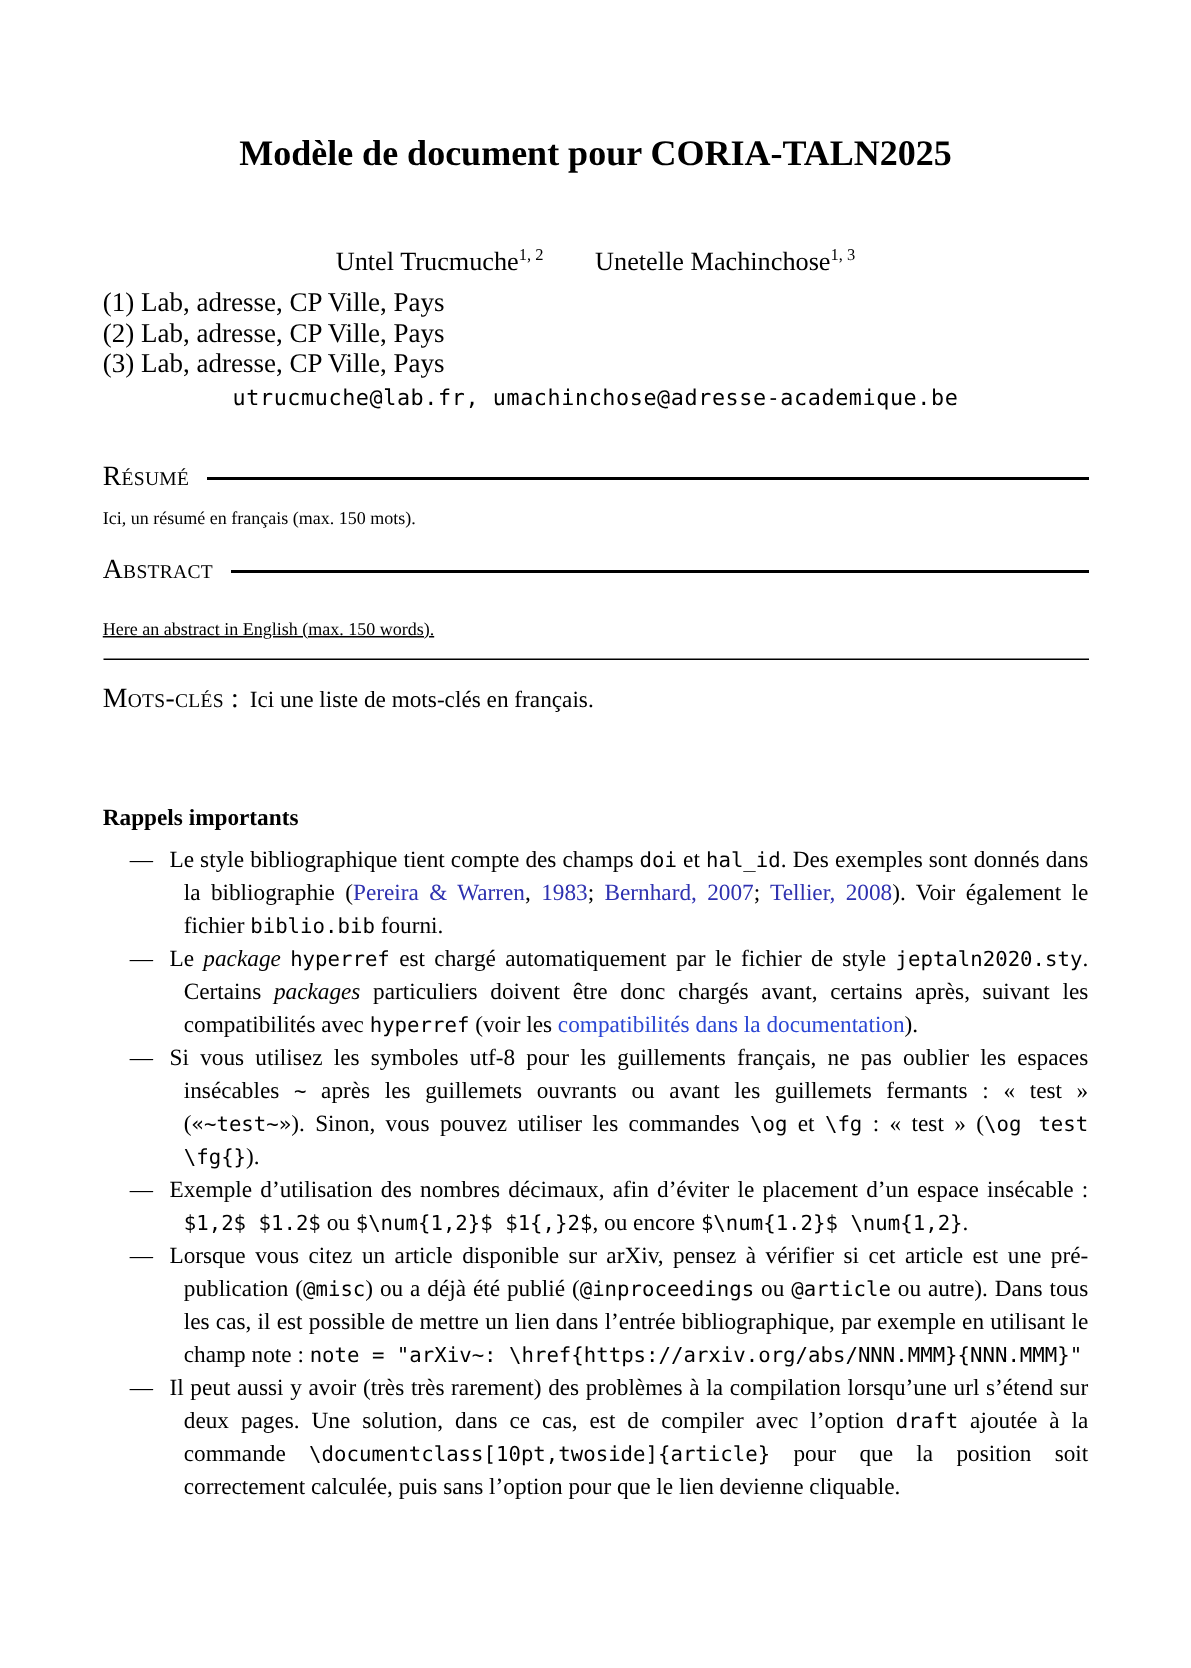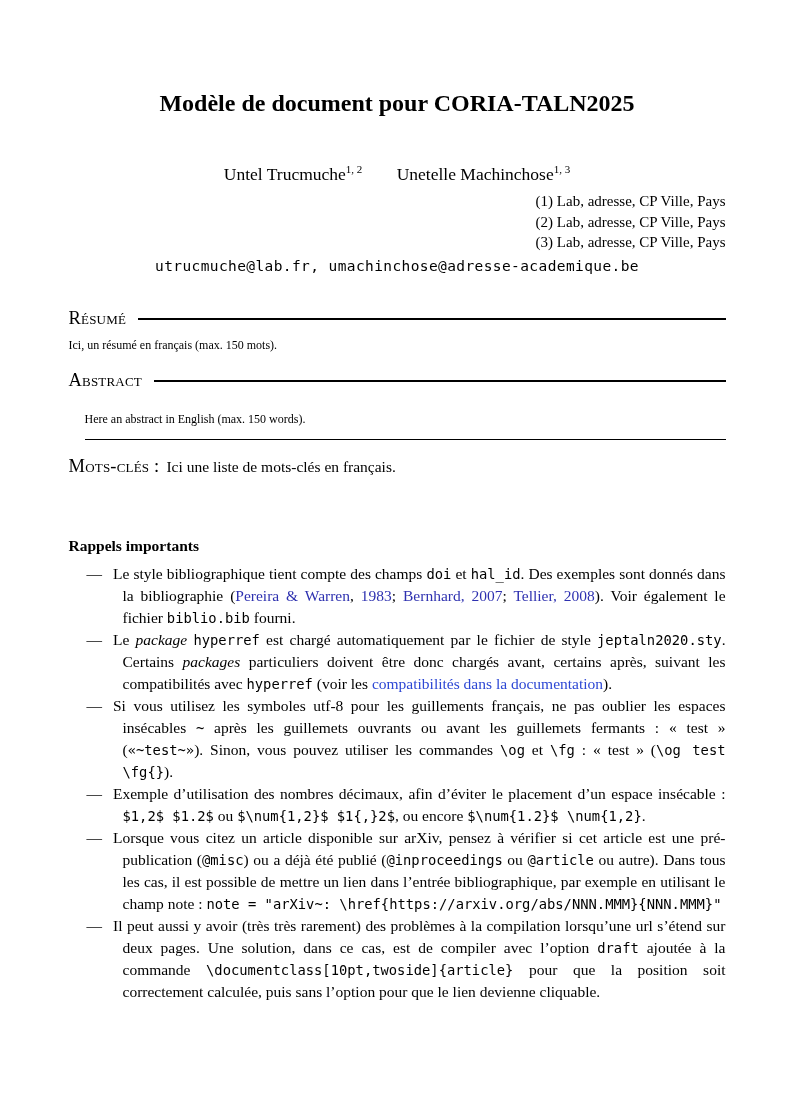--- a/index.html
+++ b/index.html
@@ -12,21 +12,21 @@
     color: #000000;
     font-family: "Liberation Serif", serif;
     padding: 72px 28px 0 28px;
     box-sizing: border-box;
     overflow: hidden;
   }
   .doc-title { text-align: center; font-size: 24px; font-weight: 700; line-height: 30px; }
   .authors { text-align: center; margin-top: 44px; font-size: 17.5px; line-height: 24px; }
   .authors .author + .author { margin-left: 30px; }
   sup { font-size: 11px; line-height: 0; }
-  .affiliations { text-align: right; font-size: 15px; line-height: 20.5px; margin-top: 5px; }
+  .affiliations { text-align: left; font-size: 18px; line-height: 20.5px; margin-top: 5px; }
   .emails { text-align: center; font-family: "DejaVu Sans Mono", monospace; font-size: 14.5px; margin-top: 5px; letter-spacing: 0.4px; }
   .sec-row { display: flex; align-items: center; }
   .sec-row.resume { margin-top: 33px; }
   .sec-row.abstract { margin-top: 13px; }
   .sec-label { font-variant: small-caps; font-size: 18.5px; line-height: 22px; white-space: nowrap; letter-spacing: 0.2px; }
   .sec-rule { flex: 1; height: 1.3px; background: #000000; margin-left: 12px; margin-top: 3px; }
   .body-text { font-size: 12px; line-height: 22px; }
   .resume-text { margin-top: 5px; }
   .abstract-title { margin-top: 5px; font-weight: 700; }
   .abstract-text { margin-top: 17px; padding-bottom: 9px; border-bottom: 1.3px solid #000000; }
@@ -71,21 +71,21 @@
   <div class="sec-row resume">
     <span class="sec-label">Résumé</span>
     <span class="sec-rule"></span>
   </div>
   <p class="body-text resume-text" style="margin:5px 0 0 0;">Ici, un résumé en français (max. 150 mots).</p>
 
   <div class="sec-row abstract">
     <span class="sec-label">Abstract</span>
     <span class="sec-rule"></span>
   </div>
-  <p class="body-text abstract-text" style="margin:17px 0 0 16px;">Here an abstract in English (max. 150 words).</p>
+  <p class="body-text abstract-text" style="margin:17px 0 0 0;text-decoration:underline;">Here an abstract in English (max. 150 words).</p>
 
   <div class="kv-row">
     <span class="kv-label">Mots-clés :</span><span>Ici une liste de mots-clés en français.</span>
   </div>
 
 
   <div class="rappels-heading">Rappels importants</div>
 
   <div class="rappels-list">
       <div class="list-item"><span class="dash">—</span><span class="seg-plain">Le style bibliographique tient compte des champs </span><span class="seg-code">doi</span><span class="seg-plain"> et </span><span class="seg-code">hal_id</span><span class="seg-plain">. Des exemples sont donnés dans la bibliographie (</span><span class="seg-cite">Pereira &amp; Warren</span><span class="seg-plain">, </span><span class="seg-cite">1983</span><span class="seg-plain">; </span><span class="seg-cite">Bernhard, 2007</span><span class="seg-plain">; </span><span class="seg-cite">Tellier, 2008</span><span class="seg-plain">). Voir également le fichier </span><span class="seg-code">biblio.bib</span><span class="seg-plain"> fourni.</span></div>

